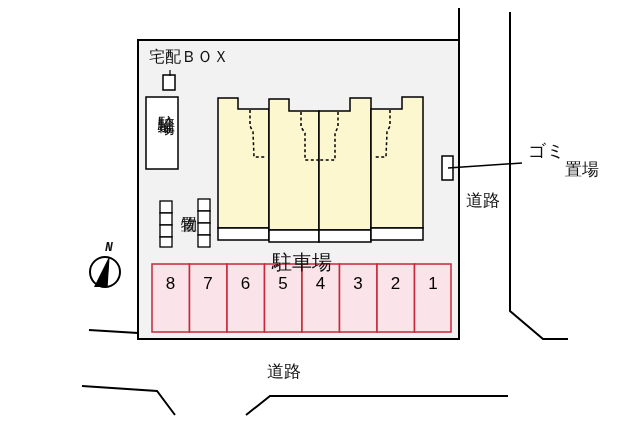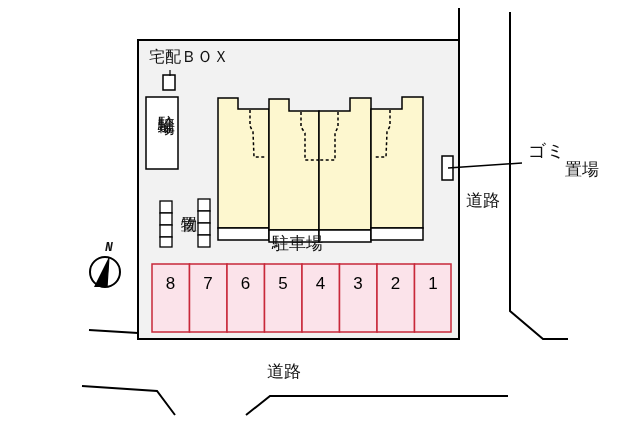--- a/index.html
+++ b/index.html
@@ -88,21 +88,21 @@
   <g>
     <circle cx="105" cy="272" r="15" fill="#fff" stroke="#000" stroke-width="2"></circle>
     <polygon points="109,257 94,287 107,287" fill="#000"></polygon>
     <line x1="109" y1="257" x2="107" y2="287" stroke="#000" stroke-width="1.2"></line>
   </g>
 </svg>
 
 <div class="label" style="left:149px; top:50px; font-size:16px;">宅配ＢＯＸ</div>
 <div class="label vlabel" style="left:150px; top:101px; font-size:17px; width:24px;">駐輪場</div>
 <div class="label vlabel" style="left:176px; top:204px; font-size:16px; width:20px; letter-spacing:0;">物置</div>
-<div class="label" style="left:272px; top:236px; font-size:17px;">駐車場</div>
+<div class="label" style="left:272px; top:254px; font-size:20px;">駐車場</div>
 <div class="label" style="left:528px; top:143px; font-size:18px;">ゴミ</div>
 <div class="label" style="left:523px; top:162px; font-size:17px;margin-left:42px;">置場</div>
 <div class="label" style="left:466px; top:193px; font-size:17px;">道路</div>
 <div class="label" style="left:267px; top:364px; font-size:17px;">道路</div>
 <div class="label" style="left:105px; top:241px; font-size:13px; font-weight:bold; font-style:italic;">N</div>
 
 <div class="slot-num" style="left:152px; top:274px;">8</div>
 <div class="slot-num" style="left:189.5px; top:274px;">7</div>
 <div class="slot-num" style="left:227px; top:274px;">6</div>
 <div class="slot-num" style="left:264.5px; top:274px;">5</div>

